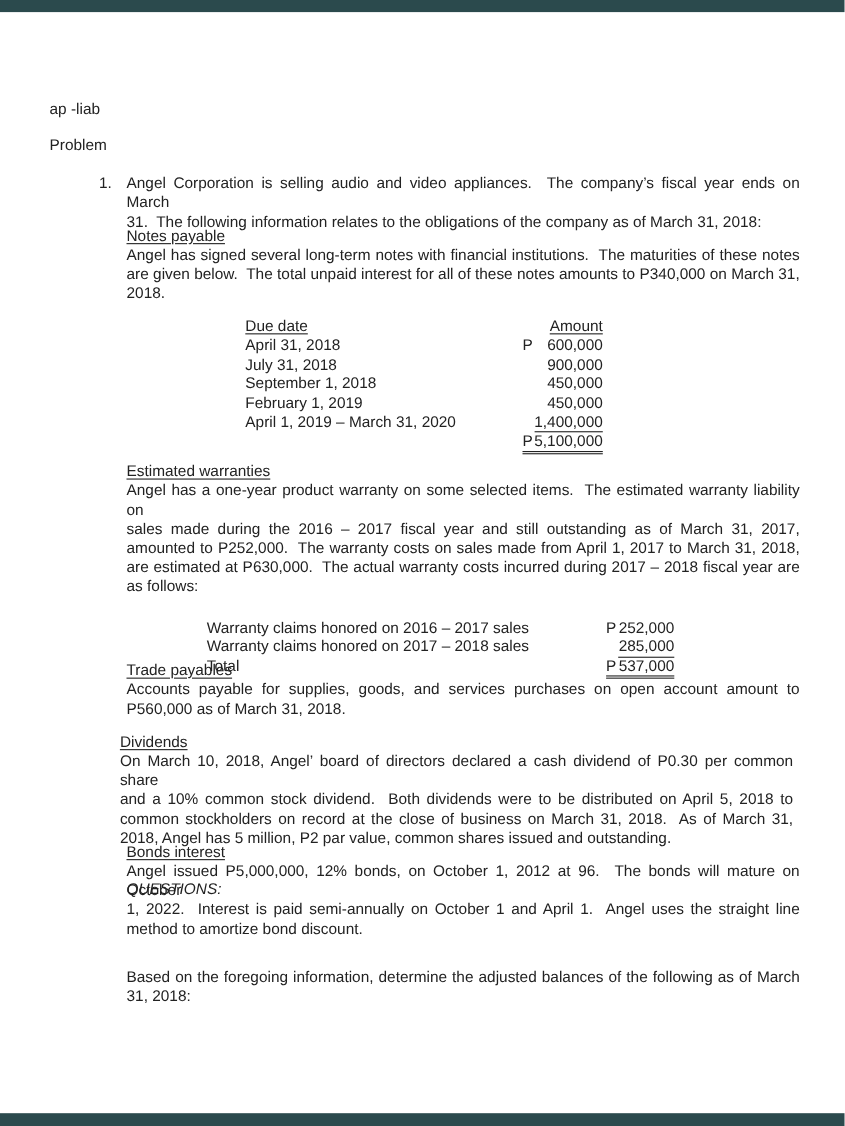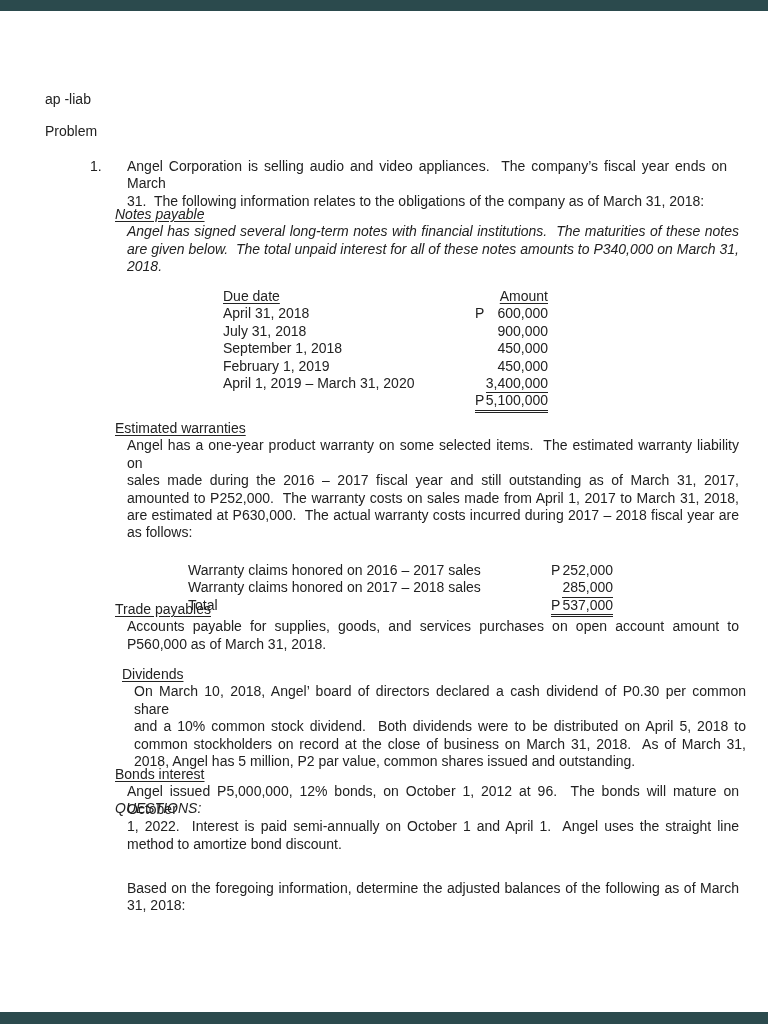--- a/index.html
+++ b/index.html
@@ -6,21 +6,21 @@
   .page{position:relative;width:768px;height:1024px;background:#ffffff;overflow:hidden;
         font-family:"Liberation Sans","DejaVu Sans",sans-serif;color:#222222;
         font-size:14px;line-height:17.4px;}
   .band{position:absolute;left:0;width:768px;background:#2b4a4d;}
   .band-top{top:0;height:11px;}
   .band-bottom{bottom:0;height:12px;}
   .abs{position:absolute;}
   .ln{text-align:justify;white-space:normal;}
   .jl{text-align-last:justify;}
   .heading{text-decoration:underline;text-underline-offset:2px;}
-  .para{width:612px;margin-left:12px;}
+  .para{width:612px;}
   .item{display:flex;}
   .item-num{width:25px;flex:0 0 25px;}
   
   .ntable{width:325px;}
   .trow{display:flex;height:17.4px;align-items:baseline;}
   .due{flex:1 1 auto;}
   .amt{margin-left:auto;width:73px;display:flex;justify-content:flex-end;align-items:baseline;}
   .amt .cur{margin-right:auto;}
   .hdr-amt{text-decoration:underline;text-underline-offset:2px;}
   .u1{border-bottom:1.4px solid #222;}
@@ -43,21 +43,21 @@
   <div class="abs" style="left:45px;top:123px;">Problem</div>
 
   <div class="abs item" style="left:90px;top:158px;width:637px;">
     <span class="item-num">1.</span>
     <div class="para">
         <div class="ln jl">Angel Corporation is selling audio and video appliances.&nbsp; The company’s fiscal year ends on March</div>
         <div class="ln">31.&nbsp; The following information relates to the obligations of the company as of March 31, 2018:</div>
       </div>
   </div>
 
-  <div class="abs" style="left:115px;top:206px;font-style:italic;">
+  <div class="abs" style="left:115px;top:206px;">
     <div><span class="heading">Notes payable</span></div>
     <div class="para">
         <div class="ln jl">Angel has signed several long-term notes with financial institutions.&nbsp; The maturities of these notes</div>
         <div class="ln jl">are given below.&nbsp; The total unpaid interest for all of these notes amounts to P340,000 on March 31,</div>
         <div class="ln">2018.</div>
       </div>
   </div>
 
   <div class="abs ntable" style="left:223px;top:288px;">
     <div class="trow">
@@ -87,21 +87,21 @@
     </div>
     <div class="trow">
       <span class="due">February 1, 2019</span>
       <span class="amt">
           <span>450,000</span>
         </span>
     </div>
     <div class="trow">
       <span class="due">April 1, 2019 – March 31, 2020</span>
       <span class="amt">
-          <span class="u1">3,400,000</span>
+          <span class="u1">1,400,000</span>
         </span>
     </div>
     <div class="trow">
       <span class="due"></span>
       <span class="amt u2">
         <span class="cur">P</span>
         <span>5,100,000</span>
       </span>
     </div>
   </div>
@@ -141,21 +141,21 @@
   </div>
 
   <div class="abs" style="left:115px;top:601px;">
     <div><span class="heading">Trade payables</span></div>
     <div class="para">
         <div class="ln jl">Accounts payable for supplies, goods, and services purchases on open account amount to</div>
         <div class="ln">P560,000 as of March 31, 2018.</div>
       </div>
   </div>
 
-  <div class="abs" style="left:122px;top:666px;">
+  <div class="abs" style="left:109px;top:666px;">
     <div><span class="heading">Dividends</span></div>
     <div class="para">
         <div class="ln jl">On March 10, 2018, Angel’ board of directors declared a cash dividend of P0.30 per common share</div>
         <div class="ln jl">and a 10% common stock dividend.&nbsp; Both dividends were to be distributed on April 5, 2018 to</div>
         <div class="ln jl">common stockholders on record at the close of business on March 31, 2018.&nbsp; As of March 31,</div>
         <div class="ln">2018, Angel has 5 million, P2 par value, common shares issued and outstanding.</div>
       </div>
   </div>
 
   <div class="abs" style="left:115px;top:766px;">

